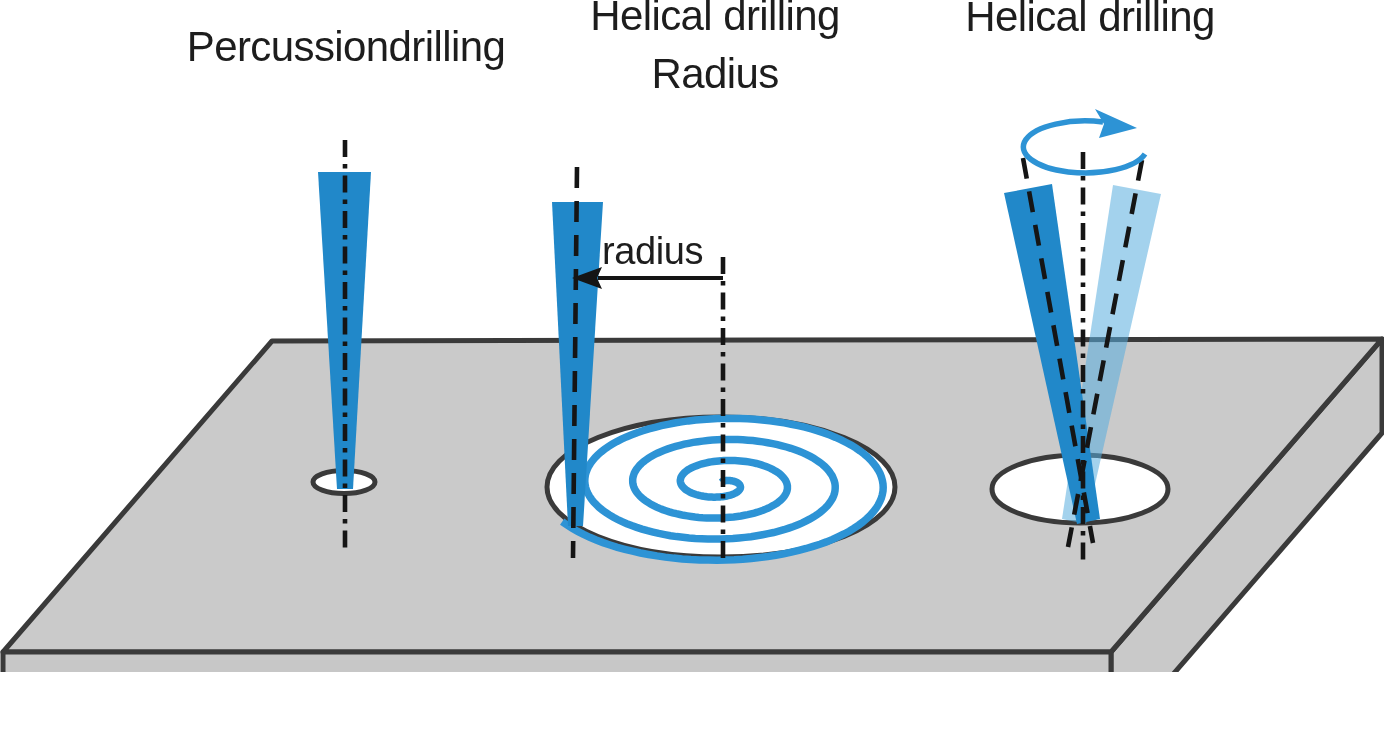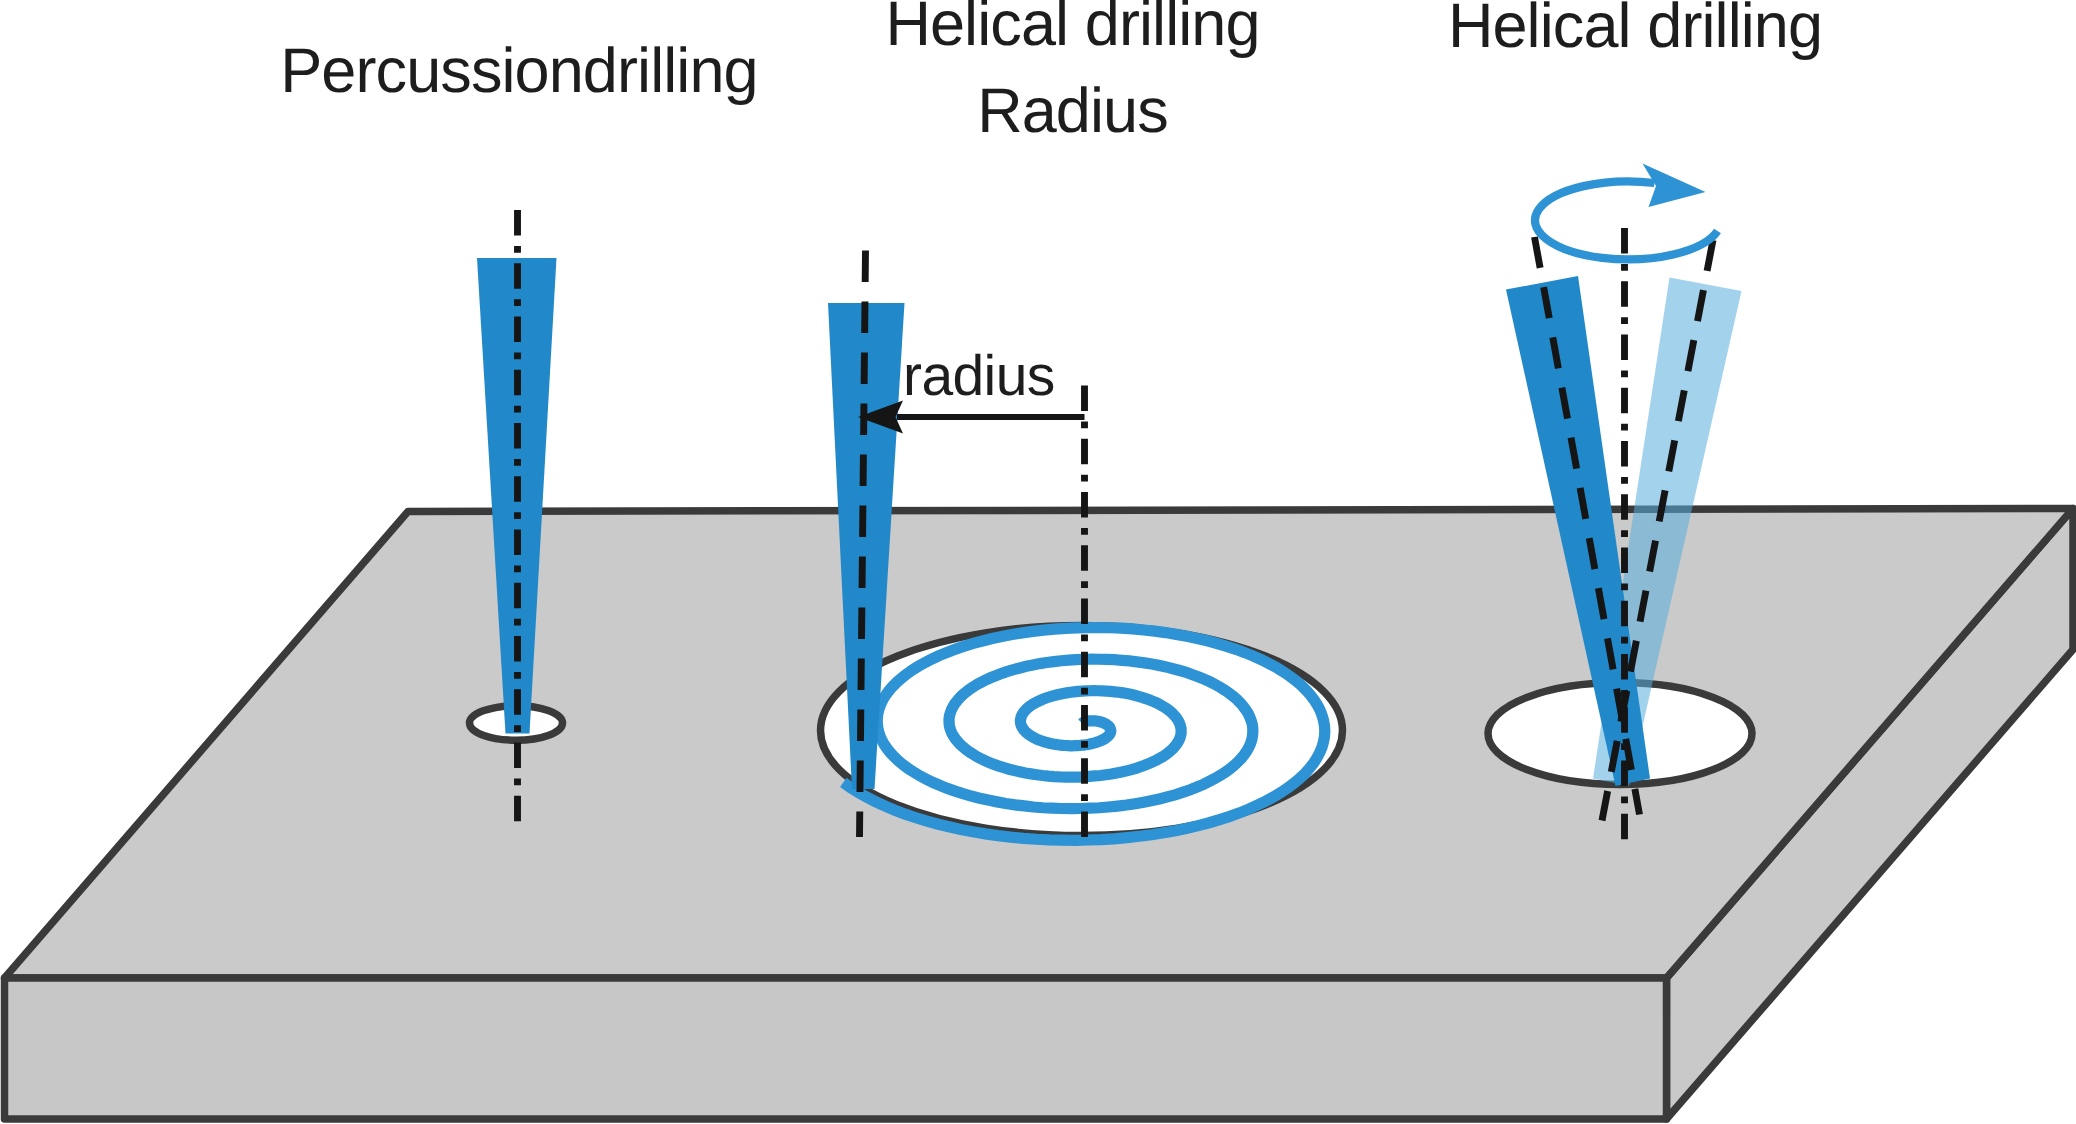--- a/index.html
+++ b/index.html
@@ -3,21 +3,21 @@
 <meta charset="utf-8">
 <style>
   :root{
     --beam:#2188C9; --beam_light:#57ADDF; --accent:#2D93D5;
     --slab_top:#CACACA; --slab_front:#C7C7C7; --slab_side:#C9C9C9;
     --outline:#3A3A3A; --hole_fill:#FFFFFF; --line:#151515;
     --text:#1D1D1D; --background:#FFFFFF;
   }
   html,body{margin:0;padding:0;background:var(--background);}
   .canvas{
-    position:relative;width:1384px;height:749px;overflow:hidden;
+    position:relative;width:1384px;height:672px;overflow:hidden;
     background:var(--background);
     font-family:"Liberation Sans", sans-serif;
   }
   .canvas svg{position:absolute;left:0;top:0;}
   .label{
     position:absolute;color:var(--text);font-size:42px;line-height:58px;
     text-align:center;letter-spacing:-0.6px;white-space:nowrap;
   }
   .label-annotation{
     position:absolute;color:var(--text);font-size:38px;line-height:40px;

